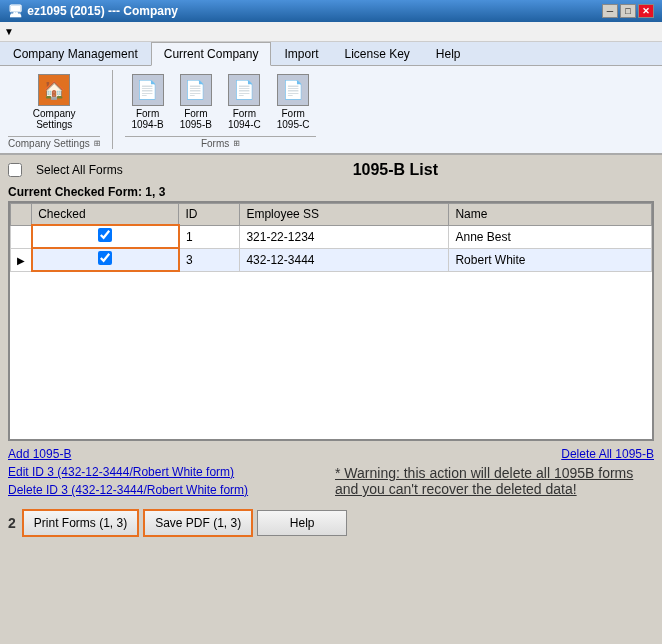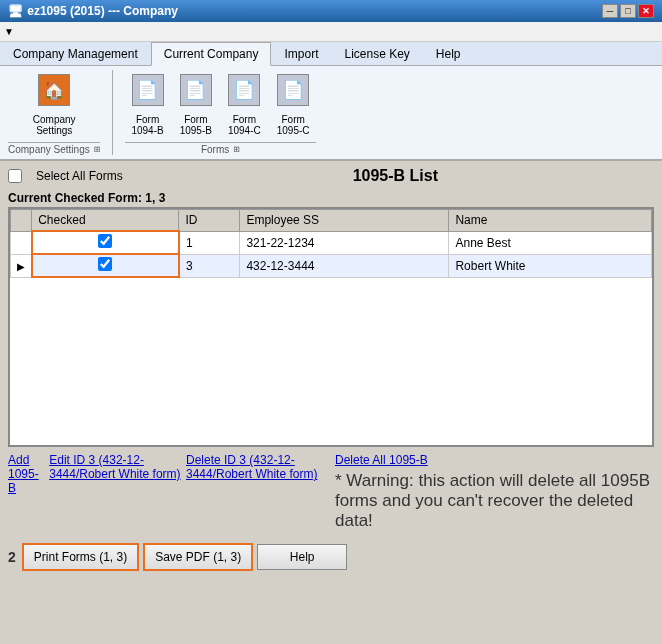--- a/index.html
+++ b/index.html
@@ -102,21 +102,21 @@
       width: 32px; height: 32px;
       background: #e07020;
       border: 1px solid #888;
       display: flex; align-items: center; justify-content: center;
       font-size: 18px;
       color: white;
     }
     .ribbon-label {
       font-size: 10px;
       text-align: center;
-      margin-top: 8px;
+      margin-top: 2px;
     }
     .ribbon-separator {
       width: 1px;
       background: #aaa;
       margin: 0 4px;
       align-self: stretch;
     }
     .ribbon-group-label {
       font-size: 10px;
       color: #555;
@@ -206,40 +206,41 @@
     }
 
     
     .bottom-area {
       padding: 6px 0;
       display: flex;
       gap: 8px;
     }
     .links-left {
       display: flex;
-      flex-direction: row;
+      flex-direction: column;
       gap: 4px;
       flex: 1;
     }
     .links-right {
       display: flex;
       flex-direction: column;
-      align-items: flex-start;
+      align-items: flex-end;
       gap: 4px;
       flex: 1;
     }
     a {
       color: #0000cc;
       text-decoration: underline;
       cursor: pointer;
       font-size: 12px;
     }
     .warning-text {
-      font-size: 17px;
+      font-size: 14px;
       color: #333;
+      text-decoration: underline;
     }
 
     
     .button-row {
       display: flex;
       gap: 4px;
       padding: 6px 0 4px 0;
       align-items: center;
     }
     .step-label {

